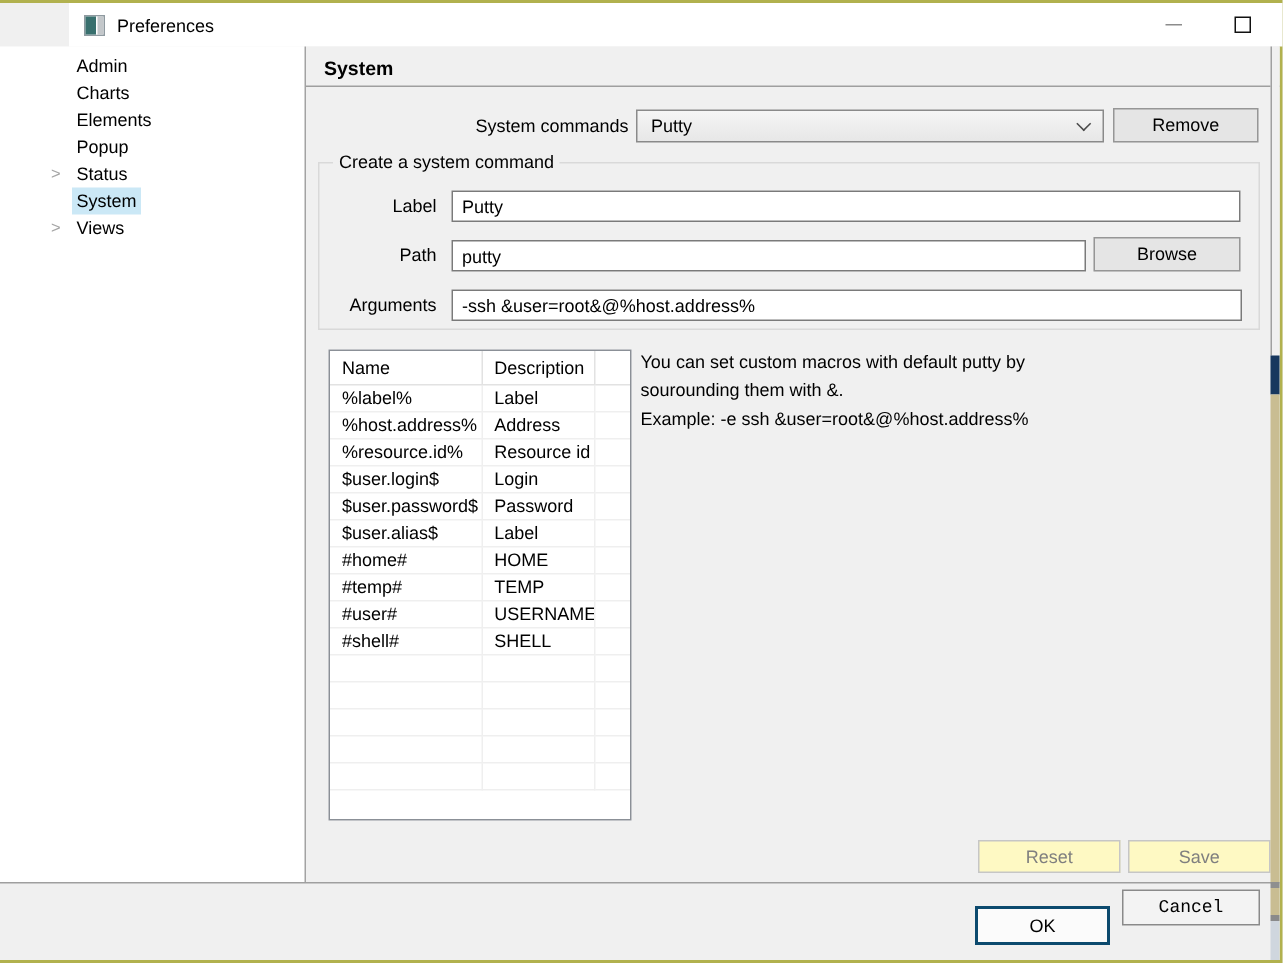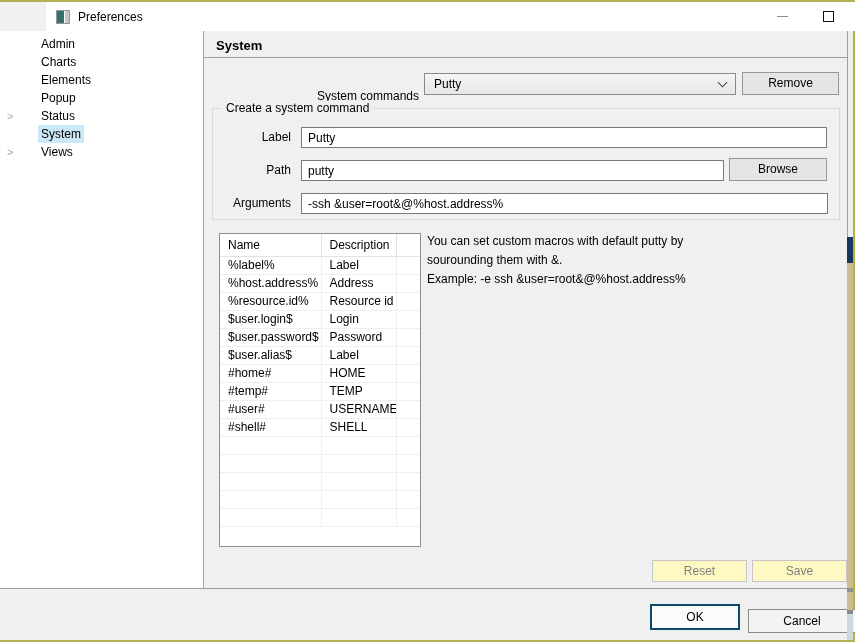--- a/index.html
+++ b/index.html
@@ -21,30 +21,30 @@
   .title-text { position:absolute; left:32px; top:8px; font-size:12px; color:#000; }
   .win-btn { position:absolute; top:0; width:32px; height:29px; display:flex; align-items:center; justify-content:center; cursor:default; }
   .win-btn.min { left:720px; }
   .win-btn.max { left:766px; }
   .win-btn.close { left:811px; font-size:14px; color:#111; }
   .min-bar { width:11px; height:0; border-top:1px solid #8c8c8c; }
   .max-box { width:11px; height:11px; border:1px solid #111; background:transparent; }
 
   
   .sidebar { position:absolute; left:0; top:29px; width:204px; height:557px; background:#ffffff; border-right:1px solid #a3a3a3; padding-top:4px; }
-  .side-item { position:relative; height:18px; line-height:18px; padding-left:41px; white-space:nowrap; }
+  .side-item { position:relative; height:18px; line-height:18px; padding-left:24px; white-space:nowrap;margin-left:27px; }
   .side-item .expander { position:absolute; left:7px; top:0; color:#a6a6a6; font-size:11px; }
   .side-item .label-wrap { display:inline-block; padding:0 3px; margin-left:-3px; }
   .side-item.selected .label-wrap { background:#cbe8f6; }
 
   
   .content { position:absolute; left:204px; top:29px; width:649px; height:557px; background:#f0f0f0; }
   .content-header { height:27px; border-bottom:1px solid #9f9f9f; padding:7px 0 0 12px; font-weight:bold; font-size:13px; }
 
-  .syscmd-label { position:absolute; left:0; top:42px; width:215px; height:22px; line-height:22px; text-align:right;margin-top:12px; }
+  .syscmd-label { position:absolute; left:0; top:42px; width:215px; height:22px; line-height:22px; text-align:right; }
   .combobox { position:absolute; left:220px; top:42px; width:312px; height:22px; display:flex; align-items:center; padding:0 9px; border:1px solid #8a8a8a; background:linear-gradient(#f5f5f5,#e7e7e7); }
   .combobox .chev { margin-left:auto; width:7px; height:7px; border-right:1px solid #4a4a4a; border-bottom:1px solid #4a4a4a; transform:rotate(45deg); margin-top:-4px; }
   .btn { text-align:center; background:#e5e5e5; border:1px solid #969696; line-height:21px; cursor:default; }
   .remove-btn { position:absolute; left:538px; top:41px; width:97px; height:23px; }
 
   .groupbox { position:absolute; left:8px; top:77px; width:628px; height:112px; border:1px solid #d9d9d9; }
   .groupbox .legend { position:absolute; top:-8px; left:9px; background:#f0f0f0; padding:0 4px; }
   .gb-label { position:absolute; left:0; width:78px; height:21px; line-height:21px; text-align:right; }
   .txt-input { position:absolute; height:21px; border:1px solid #7a7a7a; background:#fff; padding:0 6px; font-family:"Liberation Sans","DejaVu Sans",sans-serif; font-size:12px; color:#000; }
   .lbl-label  { top:18px; }
@@ -65,21 +65,21 @@
 
   .info { position:absolute; left:223px; top:201px; width:412px; line-height:19px; }
 
   .btn-disabled { position:absolute; width:95px; height:22px; background:#fef9c3; border:1px solid #c6c6c6; color:#7f7f7f; text-align:center; line-height:20px; cursor:default; }
   .reset-btn { left:448px; top:529px; }
   .save-btn  { left:548px; top:529px; }
 
   
   .footer { position:absolute; left:0; top:586px; width:853px; height:52px; background:#f0f0f0; border-top:1px solid #9f9f9f; }
   .ok-btn { position:absolute; left:650px; top:15px; width:90px; height:26px; background:#fbfbfb; border:2px solid #0c4a6e; text-align:center; line-height:22px; cursor:default; }
-  .cancel-btn { position:absolute; left:748px; top:20px; width:108px; height:24px; background:#f3f3f3; border:1px solid #8a8a8a; text-align:center; line-height:22px; cursor:default; }
+  .cancel-btn { position:absolute; left:748px; top:4px; width:92px; height:24px; background:#f3f3f3; border:1px solid #8a8a8a; text-align:center; line-height:22px; cursor:default;font-family:Liberation Mono, monospace; }
 
   
   .sliver { position:absolute; left:847px; top:29px; width:6px; height:609px; display:flex; flex-direction:column; }
   .sliver .s1 { height:206px; background:#f0f0f0; border-left:1px solid #a0a0a0; }
   .sliver .s2 { height:26px; background:#17375e; }
   .sliver .s3 { height:325px; background:#c9bd92; }
   .sliver .s4 { height:4px; background:#8f8f8f; }
   .sliver .s5 { height:18px; background:#c9bd92; }
   .sliver .s6 { height:4px; background:#8a8a8a; }
   .sliver .s7 { flex:1; background:#cfd6de; }

